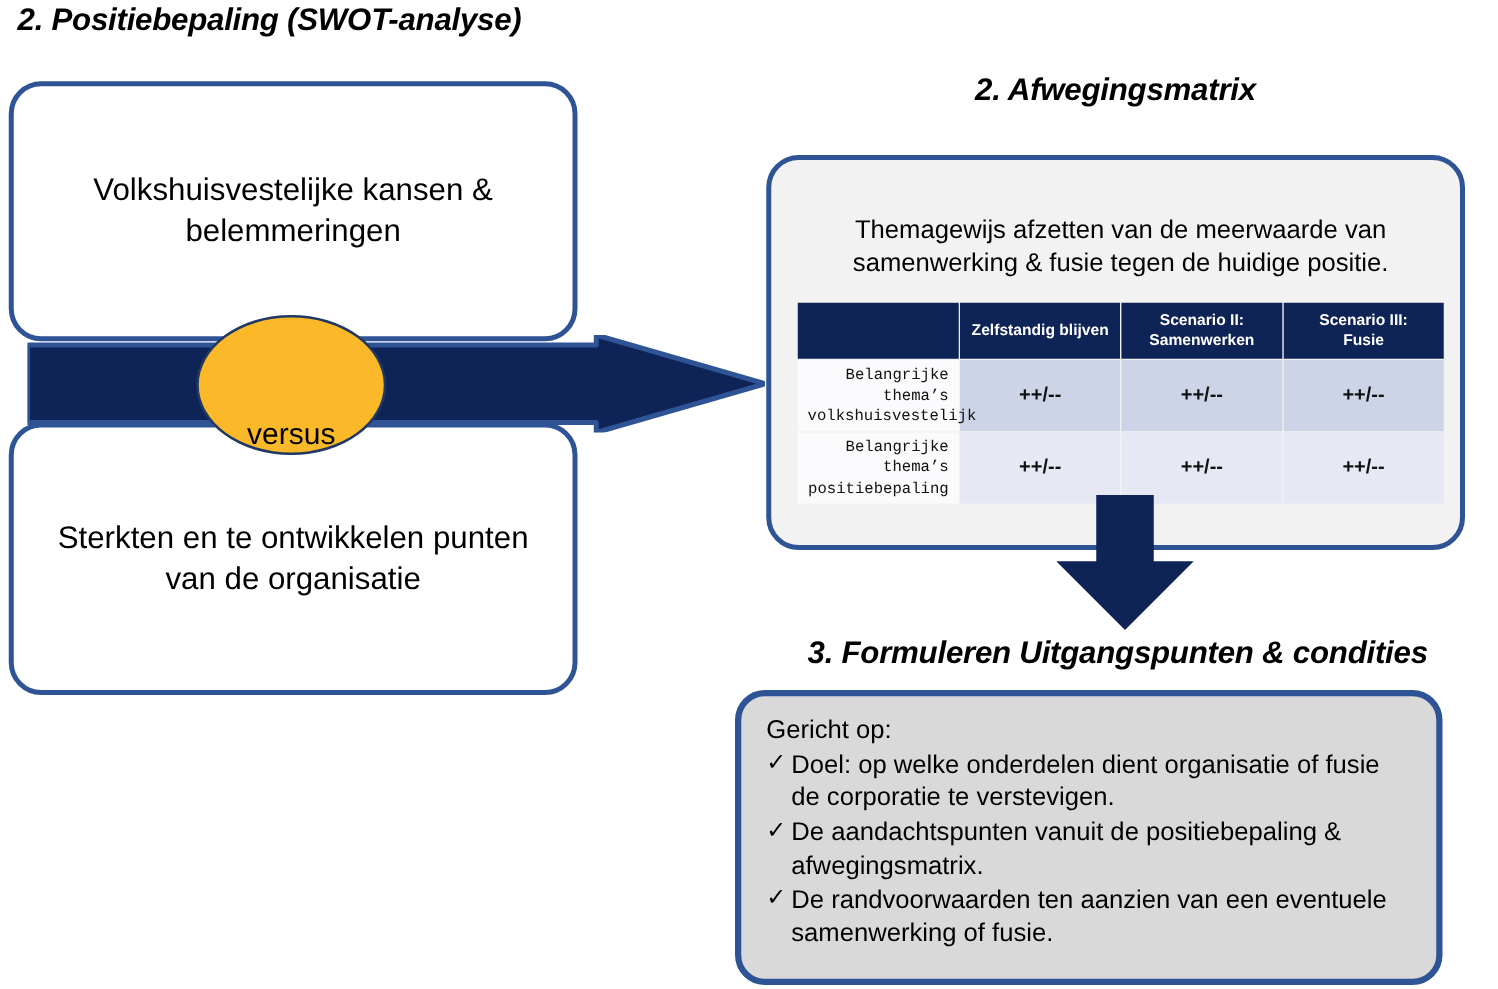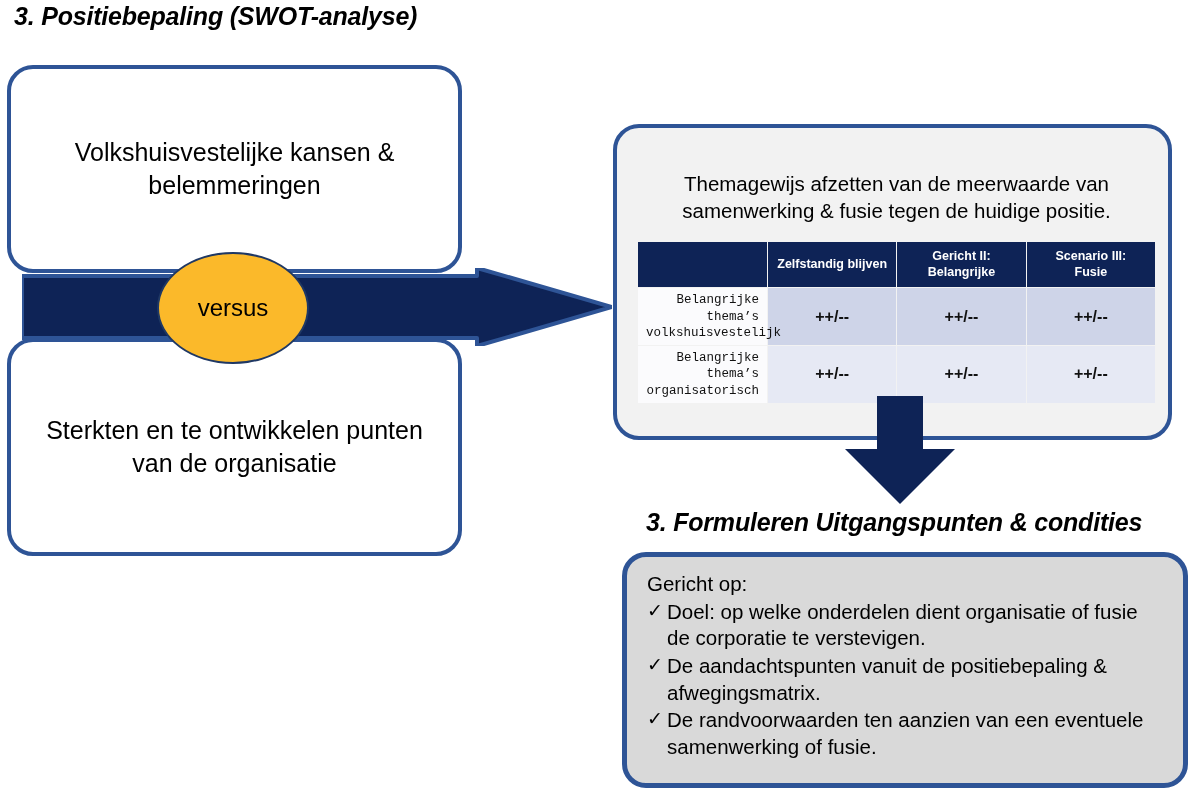--- a/index.html
+++ b/index.html
@@ -73,21 +73,21 @@
   #versus-circle {
     position: absolute;
     left: 157px;
     top: 252px;
     width: 152px;
     height: 112px;
     border-radius: 50%;
     background: #FBB92A;
     border: 2px solid #1F3864;
     display: flex;
-    align-items: center;
+    align-items: flex-end;
     justify-content: center;
     box-sizing: border-box;
   }
   #versus-label {
     font-size: 24px;
     color: #000000;
   }
 
   
   #matrix-card {
@@ -160,21 +160,21 @@
     position: absolute;
     left: 845px;
     top: 396px;
     width: 110px;
     height: 108px;
   }
 
   
   #conditions-card {
     position: absolute;
-    left: 622px; top: 552px;
+    left: 588px; top: 552px;
     width: 566px; height: 236px;
     box-sizing: border-box;
     background: #D9D9D9;
     border: 5px solid #2E5496;
     border-radius: 24px;
     padding: 14px 18px 10px 20px;
   }
   #conditions-intro {
     font-size: 20.5px;
     line-height: 1.3;
@@ -195,73 +195,74 @@
     font-size: 19px;
     line-height: 1.3;
   }
   .condition-text { flex: 1 1 auto; }
 </style>
 </head>
 <body>
 
 <div id="canvas">
 
-  <div class="section-heading" id="heading-1">3. Positiebepaling (SWOT-analyse)</div>
+  <div class="section-heading" id="heading-1">2. Positiebepaling (SWOT-analyse)</div>
 
   <div class="card" id="swot-box-sterkten">
     <div class="card-text">Sterkten en te ontwikkelen punten van de organisatie</div>
   </div>
 
   <div class="card" id="swot-box-kansen">
     <div class="card-text">Volkshuisvestelijke kansen &amp; belemmeringen</div>
   </div>
 
   <svg id="arrow-right" viewBox="0 0 590 78">
     <polygon points="0,8 455,8 455,0 590,39 455,78 455,70 0,70" fill="#0E2356" stroke="#2E5496" stroke-width="4" stroke-linejoin="round"></polygon>
   </svg>
 
   <div id="versus-circle">
     <span id="versus-label">versus</span>
   </div>
 
+  <div class="section-heading" id="heading-2">2. Afwegingsmatrix</div>
 
   <div id="matrix-card">
     <div id="matrix-intro">Themagewijs afzetten van de meerwaarde van samenwerking &amp; fusie tegen de huidige positie.</div>
 
     <table id="matrix-table">
       <thead>
         <tr>
           <th class="col-label"></th>
           <th>
             <span>Zelfstandig blijven</span>
           </th>
           <th>
-            <span>Gericht II:</span><br>
-            <span>Belangrijke</span>
+            <span>Scenario II:</span><br>
+            <span>Samenwerken</span>
           </th>
           <th>
             <span>Scenario III:</span><br>
             <span>Fusie</span>
           </th>
         </tr>
       </thead>
       <tbody>
         <tr class="row-a">
           <td class="row-label">
             <span>Belangrijke thema’s</span><br>
             <span>volkshuisvestelijk</span>
           </td>
           <td class="score">++/--</td>
           <td class="score">++/--</td>
           <td class="score">++/--</td>
         </tr>
         <tr class="row-b">
           <td class="row-label">
             <span>Belangrijke thema’s</span><br>
-            <span>organisatorisch</span>
+            <span>positiebepaling</span>
           </td>
           <td class="score">++/--</td>
           <td class="score">++/--</td>
           <td class="score">++/--</td>
         </tr>
       </tbody>
     </table>
   </div>
 
   <svg id="arrow-down" viewBox="0 0 110 108">

